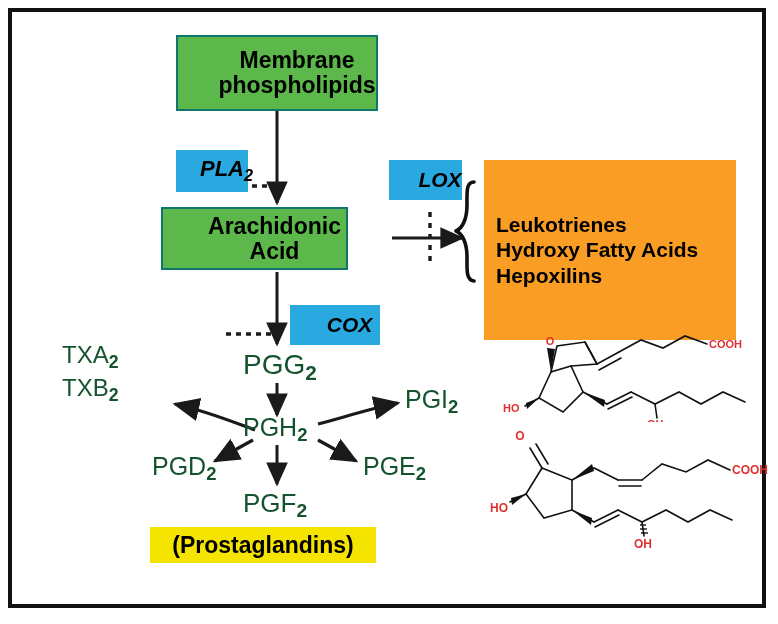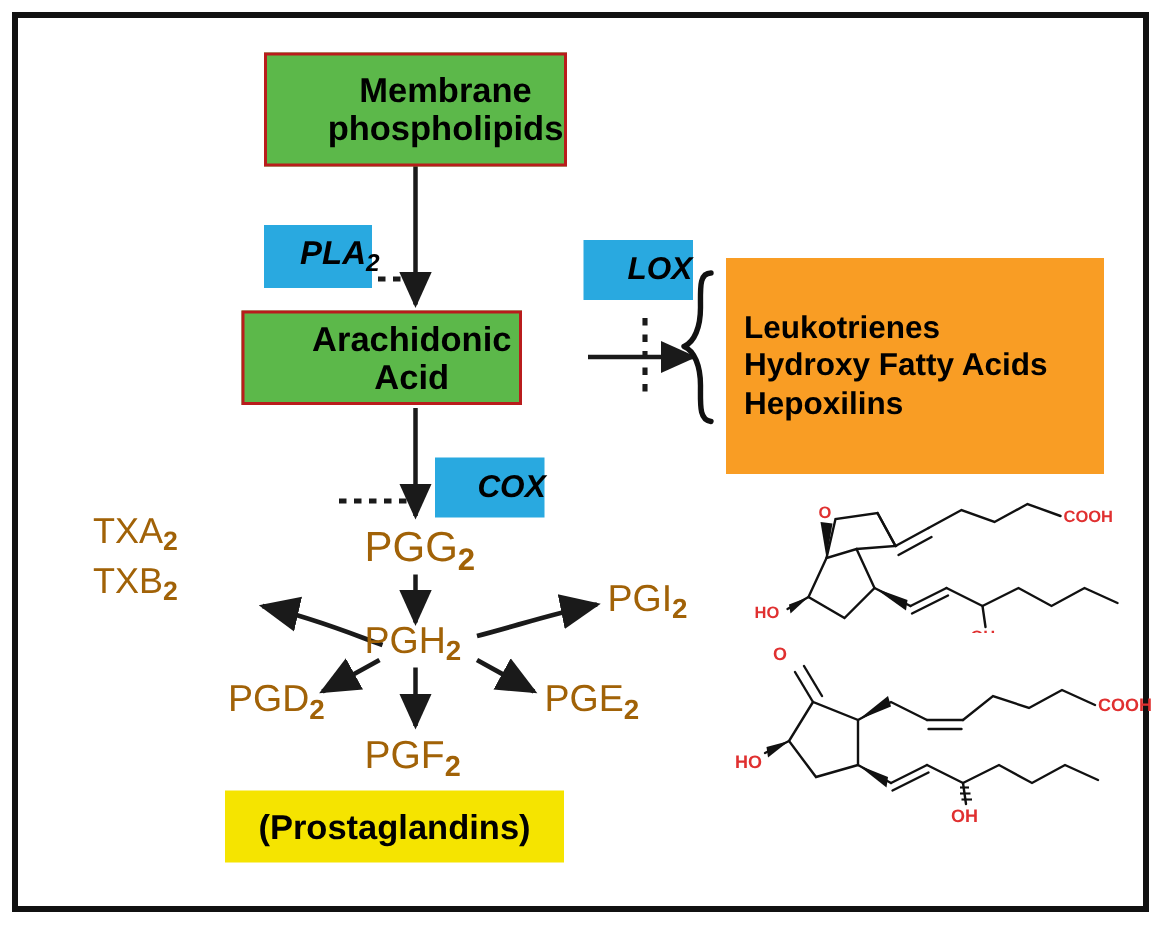--- a/index.html
+++ b/index.html
@@ -33,21 +33,21 @@
     box-sizing: border-box;
     display: flex;
     align-items: center;
     justify-content: center;
     text-align: center;
     color: #000000;
     line-height: 1.08;
   }
   .greenbox {
     background: #5cb84a;
-    border: 2px solid #b91c1c;
+    border: 2px solid #0f766e;
     font-weight: bold;
     padding-left: 40px;
   }
   .bluebox {
     background: #29a9e0;
     font-weight: bold;
     font-style: italic;
     padding-left: 29px;
   }
   .orangebox {
@@ -57,21 +57,21 @@
     justify-content: flex-start;
     padding: 6px 0 6px 12px;
     line-height: 1.22;
   }
   .yellowbox {
     background: #f5e400;
     font-weight: bold;
   }
   .plaintext {
     position: absolute;
-    color: #a16207;
+    color: #14532d;
     font-weight: bold;
     white-space: nowrap;
   }
   .sub {
     font-size: 0.74em;
     vertical-align: -0.28em;
     font-weight: bold;
   }
   .svg-layer {
     position: absolute;
@@ -141,25 +141,25 @@
   </div>
 
   <div class="node greenbox" style="left:161px; top:207px; width:187px; height:63px; font-size:23px;">
     <span>Arachidonic Acid</span>
   </div>
 
   <div class="node bluebox" style="left:389px; top:160px; width:73px; height:40px; font-size:21px;">
     <span>LOX</span>
   </div>
 
-  <div class="node bluebox" style="left:290px; top:305px; width:73px; height:40px; font-size:21px;">
+  <div class="node bluebox" style="left:290px; top:305px; width:90px; height:40px; font-size:21px;">
     <span>COX</span>
   </div>
 
-  <div class="node orangebox" style="left:484px; top:160px; width:252px; height:144px; font-size:21px;margin-top:12px;">
+  <div class="node orangebox" style="left:484px; top:160px; width:252px; height:180px; font-size:21px;">
     <div>
       <div>Leukotrienes</div>
       <div>Hydroxy Fatty Acids</div>
       <div>Hepoxilins</div>
     </div>
   </div>
 
   <div class="plaintext" style="left:62px; top:341px; font-size:24px; font-weight:normal;">
     <span>TXA</span><span class="sub">2</span>
   </div>
@@ -185,21 +185,21 @@
   </div>
 
   <div class="plaintext" style="left:363px; top:452px; font-size:25px; font-weight:normal;">
     <span>PGE</span><span class="sub">2</span>
   </div>
 
   <div class="plaintext" style="left:243px; top:488px; font-size:26px; font-weight:normal;">
     <span>PGF</span><span class="sub">2</span>
   </div>
 
-  <div class="node yellowbox" style="left:150px; top:527px; width:226px; height:48px; font-size:23px;">
+  <div class="node yellowbox" style="left:150px; top:527px; width:226px; height:36px; font-size:23px;">
     <span>(Prostaglandins)</span>
   </div>
 
   <svg class="struct" style="left:495px; top:312px; width:275px; height:110px;" viewBox="0 0 275 110">
     <g stroke="#111111" stroke-width="1.6" fill="none" stroke-linecap="round">
 
       <path d="M56,60 L44,86 L68,100 L88,80 L76,54 Z"></path>
 
       <path d="M56,60 L62,34 L90,30 L102,52 L76,54"></path>
 

